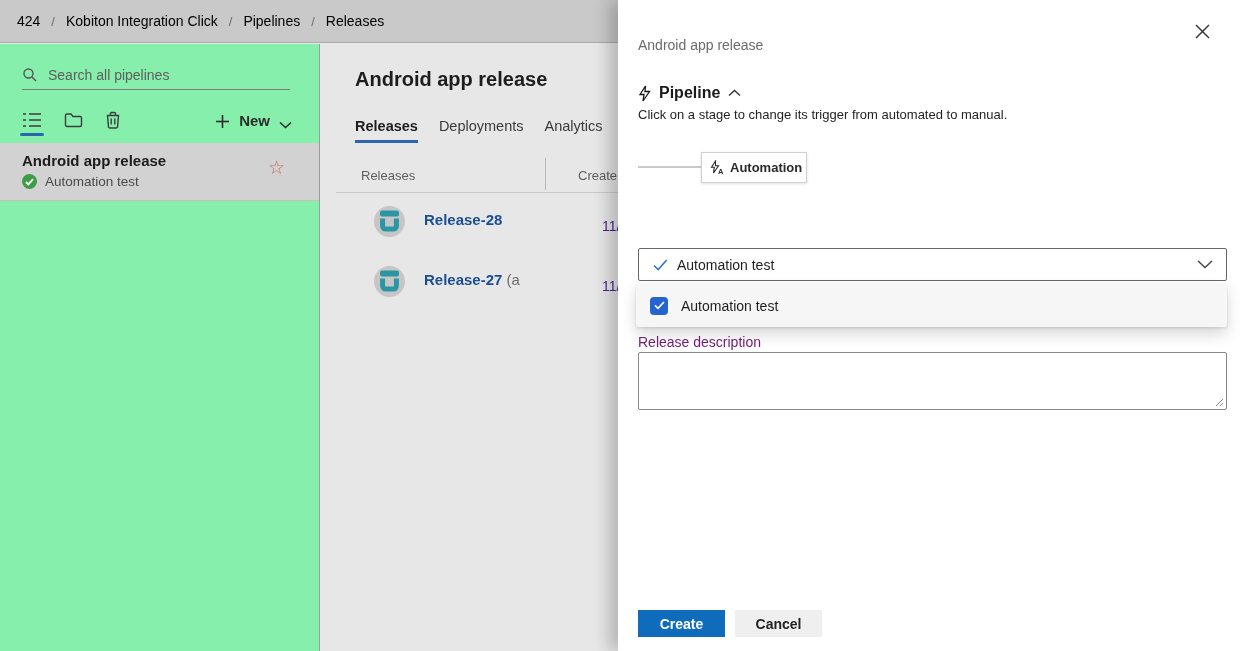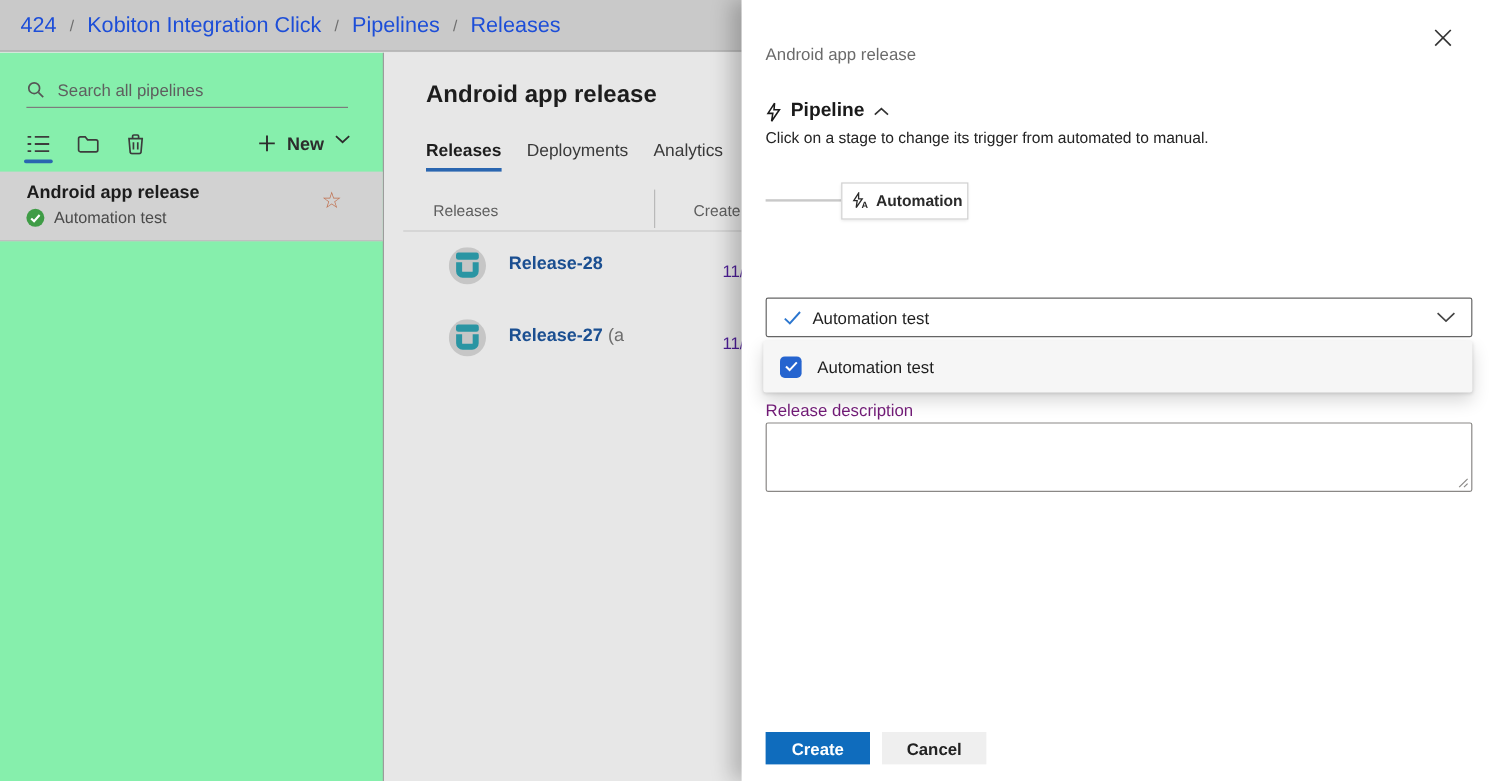--- a/index.html
+++ b/index.html
@@ -10,21 +10,21 @@
     background:#e7e7e7; font-family:"Liberation Sans", sans-serif;
   }
   svg { display:block; }
 
   
   .topbar {
     position:absolute; left:0; top:0; width:618px; height:43px;
     background:#c9c9c9; border-bottom:1px solid #ababab;
     display:flex; align-items:center; padding-left:6px;
   }
-  .crumb { font-size:18px; color:#1d4ed8; padding:0 11px; cursor:pointer; }
+  .crumb { font-size:14px; color:#000000; padding:0 11px; cursor:pointer; }
   .crumb-sep { font-size:13px; color:#6e6e6e; }
 
   
   .sidebar {
     position:absolute; left:0; top:44px; width:320px; height:607px;
     background:#86efac; border-right:1px solid #9c9c9c;
   }
   .searchrow {
     position:absolute; left:22px; top:16px; width:268px; height:30px;
     border-bottom:1px solid #7c7c7c; display:flex; align-items:center; gap:10px;
@@ -36,21 +36,21 @@
   .searchrow input::placeholder { color:#5f5f5f; opacity:1; }
   .side-toolbar {
     position:absolute; left:22px; top:62px; width:270px; height:28px;
     display:flex; align-items:center;
   }
   .tool-ic { position:relative; margin-right:22px; cursor:pointer; }
   .tool-ic.active::after {
     content:""; position:absolute; left:-2px; right:-2px; bottom:-7px;
     height:3px; background:#2a66b0; border-radius:2px;
   }
-  .newbtn { margin-left:auto; display:flex; align-items:flex-start; gap:9px; cursor:pointer; }
+  .newbtn { margin-left:auto; display:flex; align-items:flex-end; gap:9px; cursor:pointer; }
   .newbtn .lbl { font-size:15px; font-weight:bold; color:#2c2c2c; }
   .pipe-row {
     position:absolute; left:0; top:99px; width:319px; height:58px;
     background:#d2d2d2; border-bottom:1px solid #c0c0c0; cursor:pointer;
   }
   .pipe-name { position:absolute; left:22px; top:9px; font-size:15px; font-weight:bold; color:#1c1c1c; }
   .pipe-status { position:absolute; left:22px; top:31px; display:flex; align-items:center; gap:8px; }
   .pipe-status .txt { font-size:13.5px; color:#4a4a4a; }
   .okcirc {
     width:15px; height:15px; border-radius:50%; background:#3f9c46;

